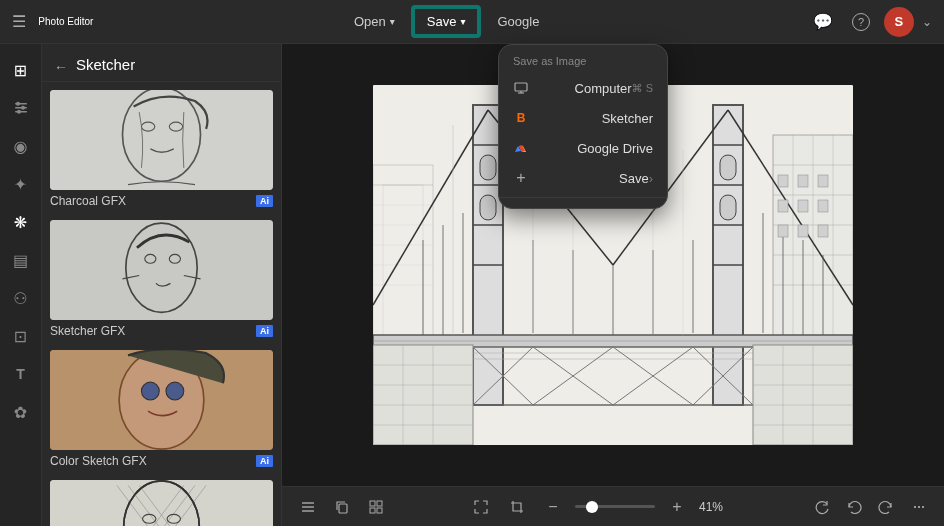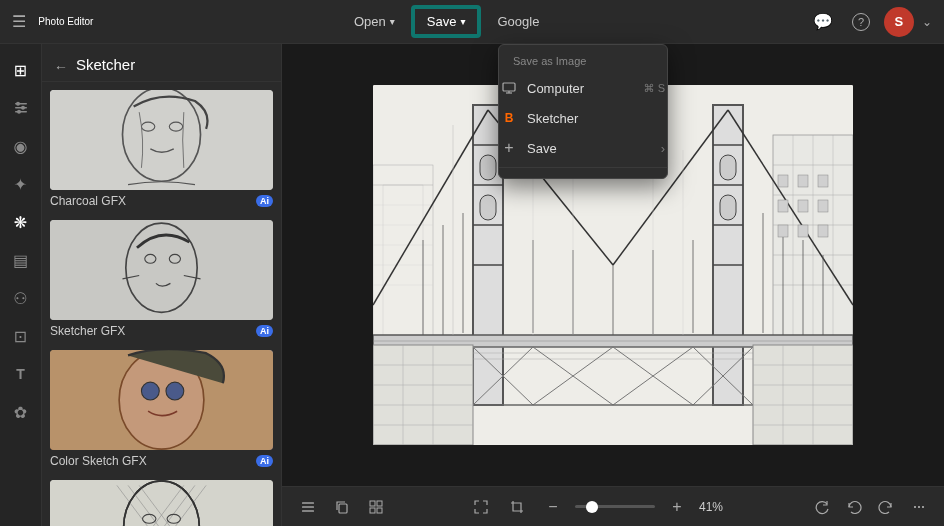--- a/index.html
+++ b/index.html
@@ -156,21 +156,21 @@
       justify-content: space-between;
       margin-top: 4px;
       color: #ccc;
       font-size: 12px;
     }
     .ai-badge {
       background: #3a6de8;
       color: #fff;
       font-size: 9px;
       padding: 1px 4px;
-      border-radius: 6px;
+      border-radius: 1px;
       font-weight: 600;
     }
 
     
     .thumb {
       width: 100%;
       height: 100px;
       border-radius: 4px;
       overflow: hidden;
       position: relative;
@@ -268,39 +268,40 @@
       width: 100%; height: 100%;
       z-index: 100;
     }
     #save-dropdown {
       position: absolute;
       top: 44px;
       left: 498px;
       width: 170px;
       background: #2d2d2d;
       border: 1px solid #444;
-      border-radius: 6px;
+      border-radius: 14px;
       box-shadow: 0 8px 24px rgba(0,0,0,0.5);
       z-index: 200;
       padding: 6px 0;
     }
     .dropdown-section-label {
       color: #888;
       font-size: 11px;
       padding: 4px 14px 6px;
       font-weight: 500;
     }
     .dropdown-item {
       display: flex;
       align-items: center;
-      gap: 10px;
-      padding: 7px 2px;
+      gap: 0;
+      padding: 7px 14px;
       color: #ddd;
       font-size: 13px;
       cursor: pointer;
+      text-align: right;
     }
     .dropdown-item .item-icon {
       width: 16px;
       height: 16px;
       display: flex;
       align-items: center;
       justify-content: center;
       font-size: 14px;
       flex-shrink: 0;
     }
@@ -675,20 +676,30 @@
       </span>
       <span class="item-label">Computer</span>
       <span class="item-shortcut">⌘ S</span>
     </div>
 
     <div class="dropdown-item">
       <span class="item-icon befunky-icon" style="font-size:12px;font-weight:700;color:#f60;">B</span>
       <span class="item-label">Sketcher</span>
     </div>
 
+    <div class="dropdown-item">
+      <span class="item-icon">
+        <svg width="14" height="14" viewBox="0 0 14 14">
+          <path d="M1 11l3-6 3 5z" fill="#4285f4"></path>
+          <path d="M5 5l3 6h4l-3-6z" fill="#fbbc04"></path>
+          <path d="M8 11L5 5l3-1 3 6z" fill="#ea4335"></path>
+        </svg>
+      </span>
+      <span class="item-label">Google Drive</span>
+    </div>
 
 
     <div class="dropdown-item">
       <span class="item-icon plus-icon" style="font-size:16px;color:#aaa;">+</span>
       <span class="item-label">Save</span>
       <span class="item-arrow">›</span>
     </div>
 
     <div class="dropdown-divider"></div>
 

